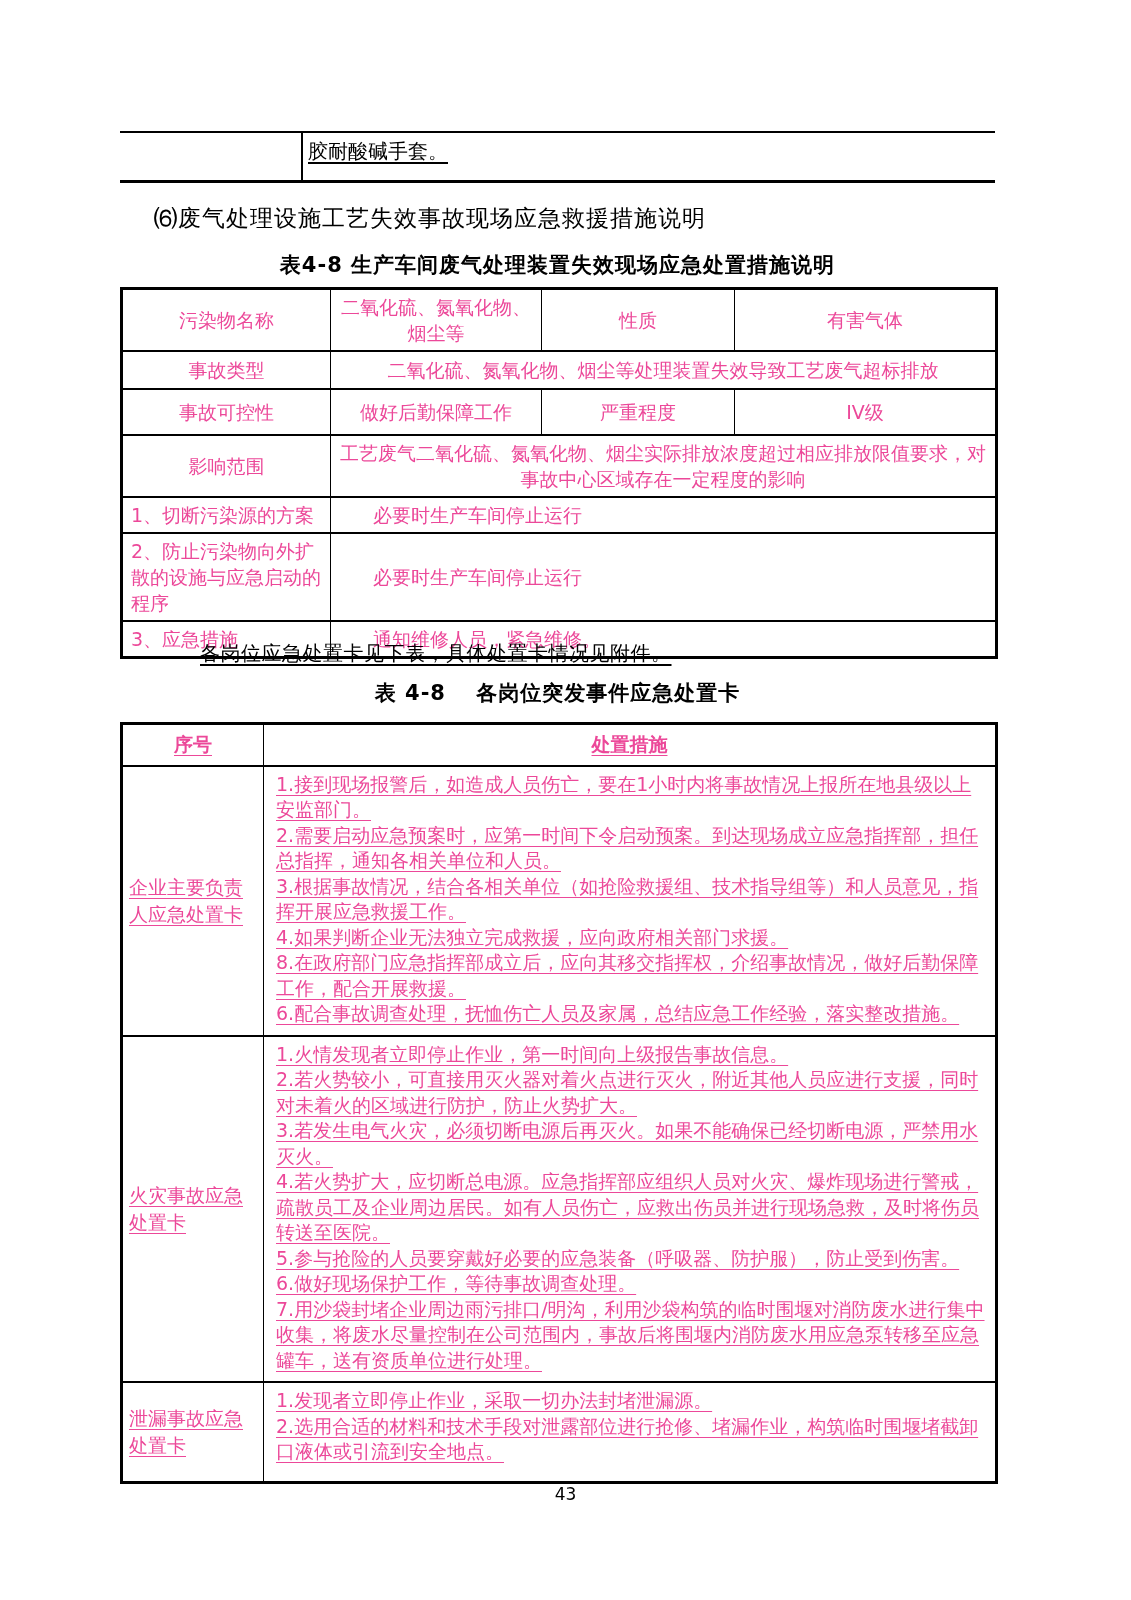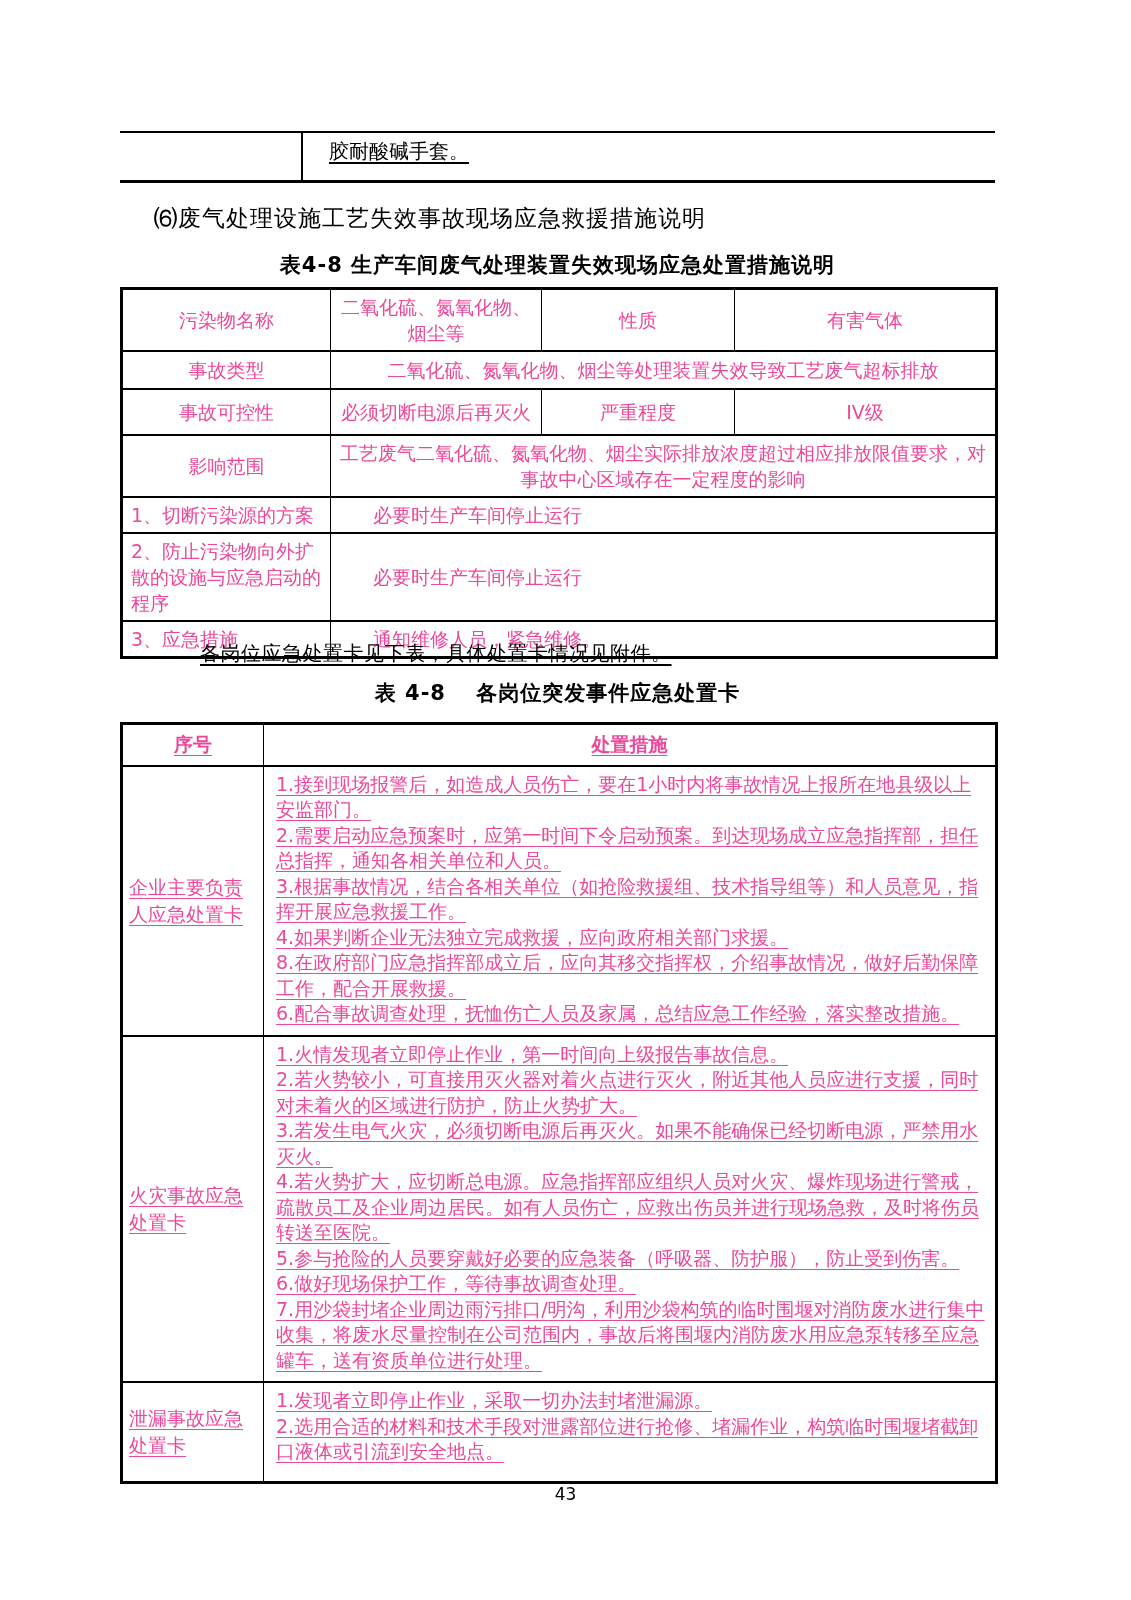--- a/index.html
+++ b/index.html
@@ -16,21 +16,21 @@
   .u { text-decoration: underline; text-underline-offset: 4px; }
   .b { font-weight: bold; }
 
   
   .frag-table {
     position: absolute; top: 131px; left: 120px; width: 875px; height: 52px;
     border-top: 2.5px solid #000; border-bottom: 3.5px solid #000;
     display: flex; align-items: stretch;
   }
   .frag-left { width: 183px; border-right: 2px solid #000; }
-  .frag-right { flex: 1; padding: 5px 26px; font-size: 20px; }
+  .frag-right { flex: 1; padding: 5px 5px; font-size: 20px; }
 
   
   .section-heading {
     position: absolute; top: 203px; left: 154px;
     font-size: 23px; font-weight: normal; letter-spacing: 1px;
   }
   .t48-title, .t49-title {
     position: absolute; left: 120px; width: 875px;
     text-align: center; font-size: 21px; font-weight: bold; letter-spacing: 1px;
   }
@@ -100,21 +100,21 @@
         <td>二氧化硫、氮氧化物、烟尘等</td>
         <td>性质</td>
         <td>有害气体</td>
       </tr>
       <tr style="height:38px;">
         <td>事故类型</td>
         <td colspan="3">二氧化硫、氮氧化物、烟尘等处理装置失效导致工艺废气超标排放</td>
       </tr>
       <tr style="height:46px;">
         <td>事故可控性</td>
-        <td>必须切断电源后再灭火</td>
+        <td>做好后勤保障工作</td>
         <td>严重程度</td>
         <td>IV级</td>
       </tr>
       <tr style="height:58px;">
         <td>影响范围</td>
         <td colspan="3">工艺废气二氧化硫、氮氧化物、烟尘实际排放浓度超过相应排放限值要求，对事故中心区域存在一定程度的影响</td>
       </tr>
       <tr style="height:36px;">
         <td class="left">1、切断污染源的方案</td>
         <td colspan="3" class="val">必要时生产车间停止运行</td>

